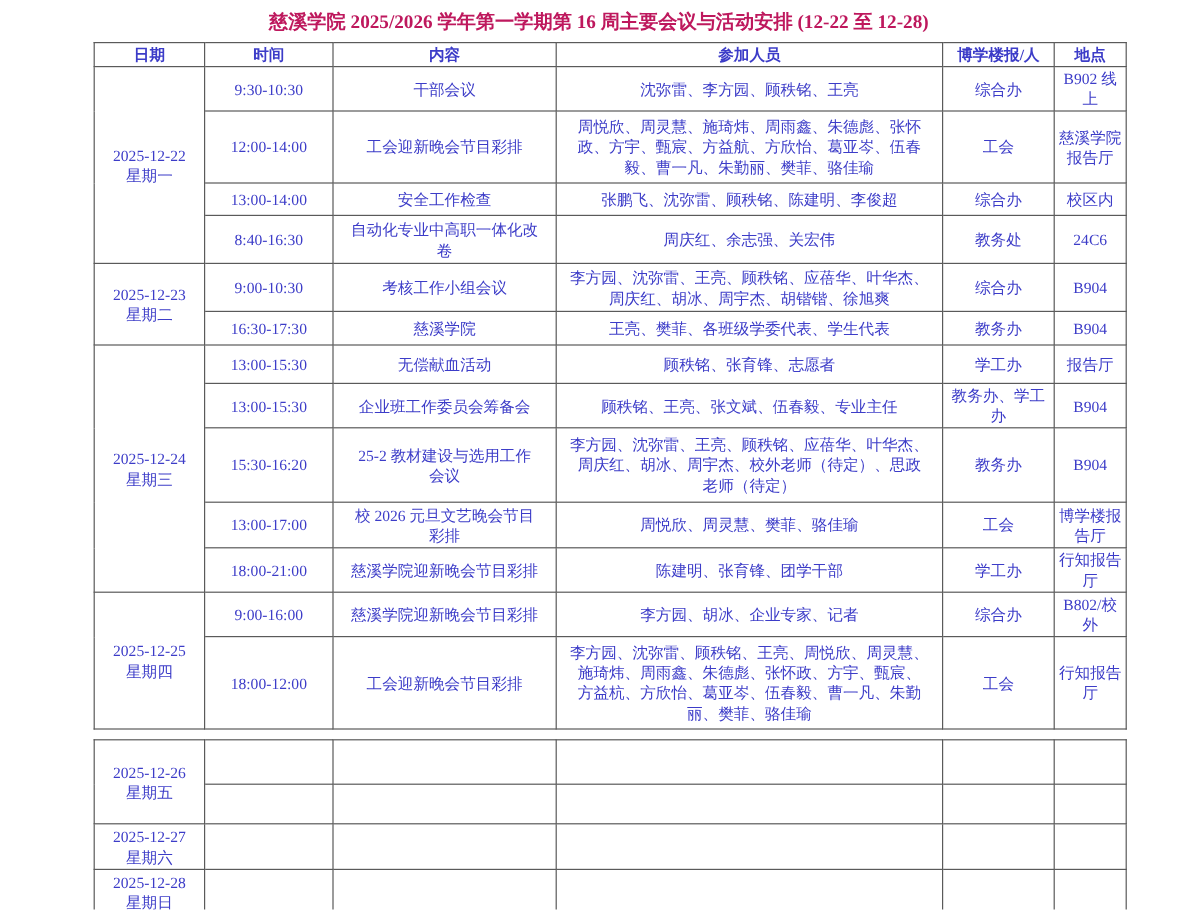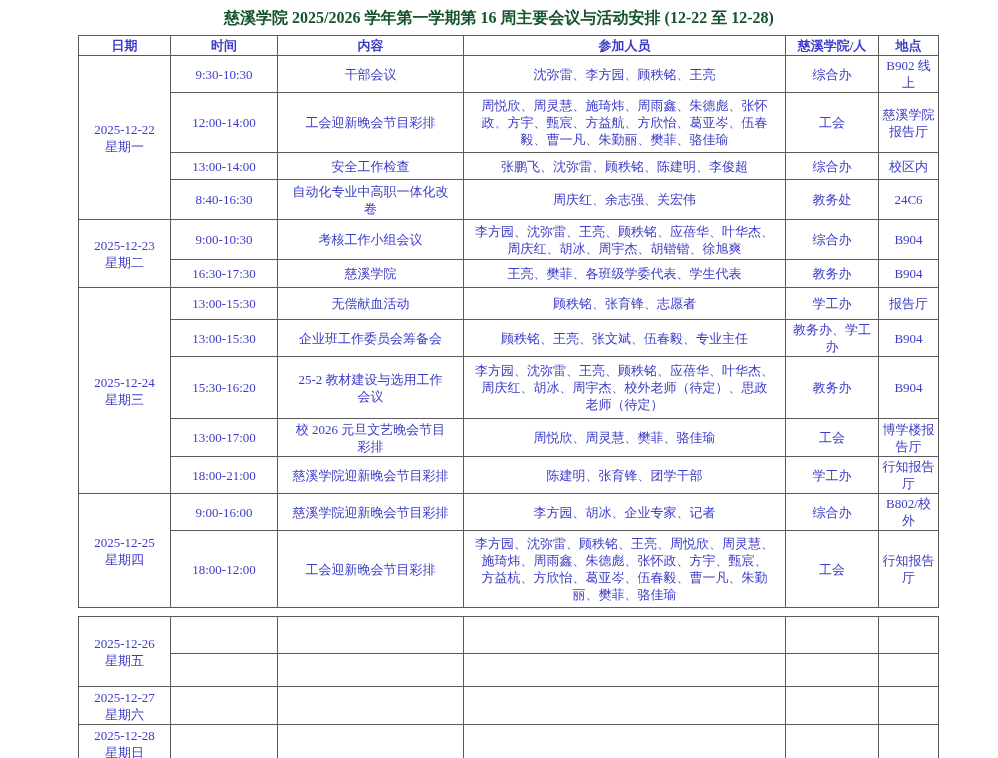--- a/index.html
+++ b/index.html
@@ -7,21 +7,21 @@
     width: 998px; height: 758px;
     background: #ffffff;
     overflow: hidden;
     font-family: "Liberation Serif", "DejaVu Serif", serif;
   }
   .page-title {
     width: 998px;
     text-align: center;
     font-size: 16px;
     font-weight: bold;
-    color: #14532d;
+    color: #be185d;
     padding-top: 8px;
     white-space: pre-wrap;
   }
   .tables-wrap { margin-left: 78px; }
   table.sched {
     border-collapse: collapse;
     table-layout: fixed;
     width: 860px;
     margin-top: 7px;
   }
@@ -63,21 +63,21 @@
       <col class="col-part">
         <col class="col-dept">
         <col class="col-loc">
     </colgroup>
     <thead>
       <tr>
         <th>日期</th>
         <th>时间</th>
         <th>内容</th>
         <th>参加人员</th>
-        <th>慈溪学院/人</th>
+        <th>博学楼报/人</th>
         <th>地点</th>
       </tr>
     </thead>
     <tbody>
         <tr style="height: 33px;">
           <td rowspan="4">2025-12-22
 星期一</td>
           <td>9:30-10:30</td>
           <td>干部会议</td>
           <td>沈弥雷、李方园、顾秩铭、王亮</td>

